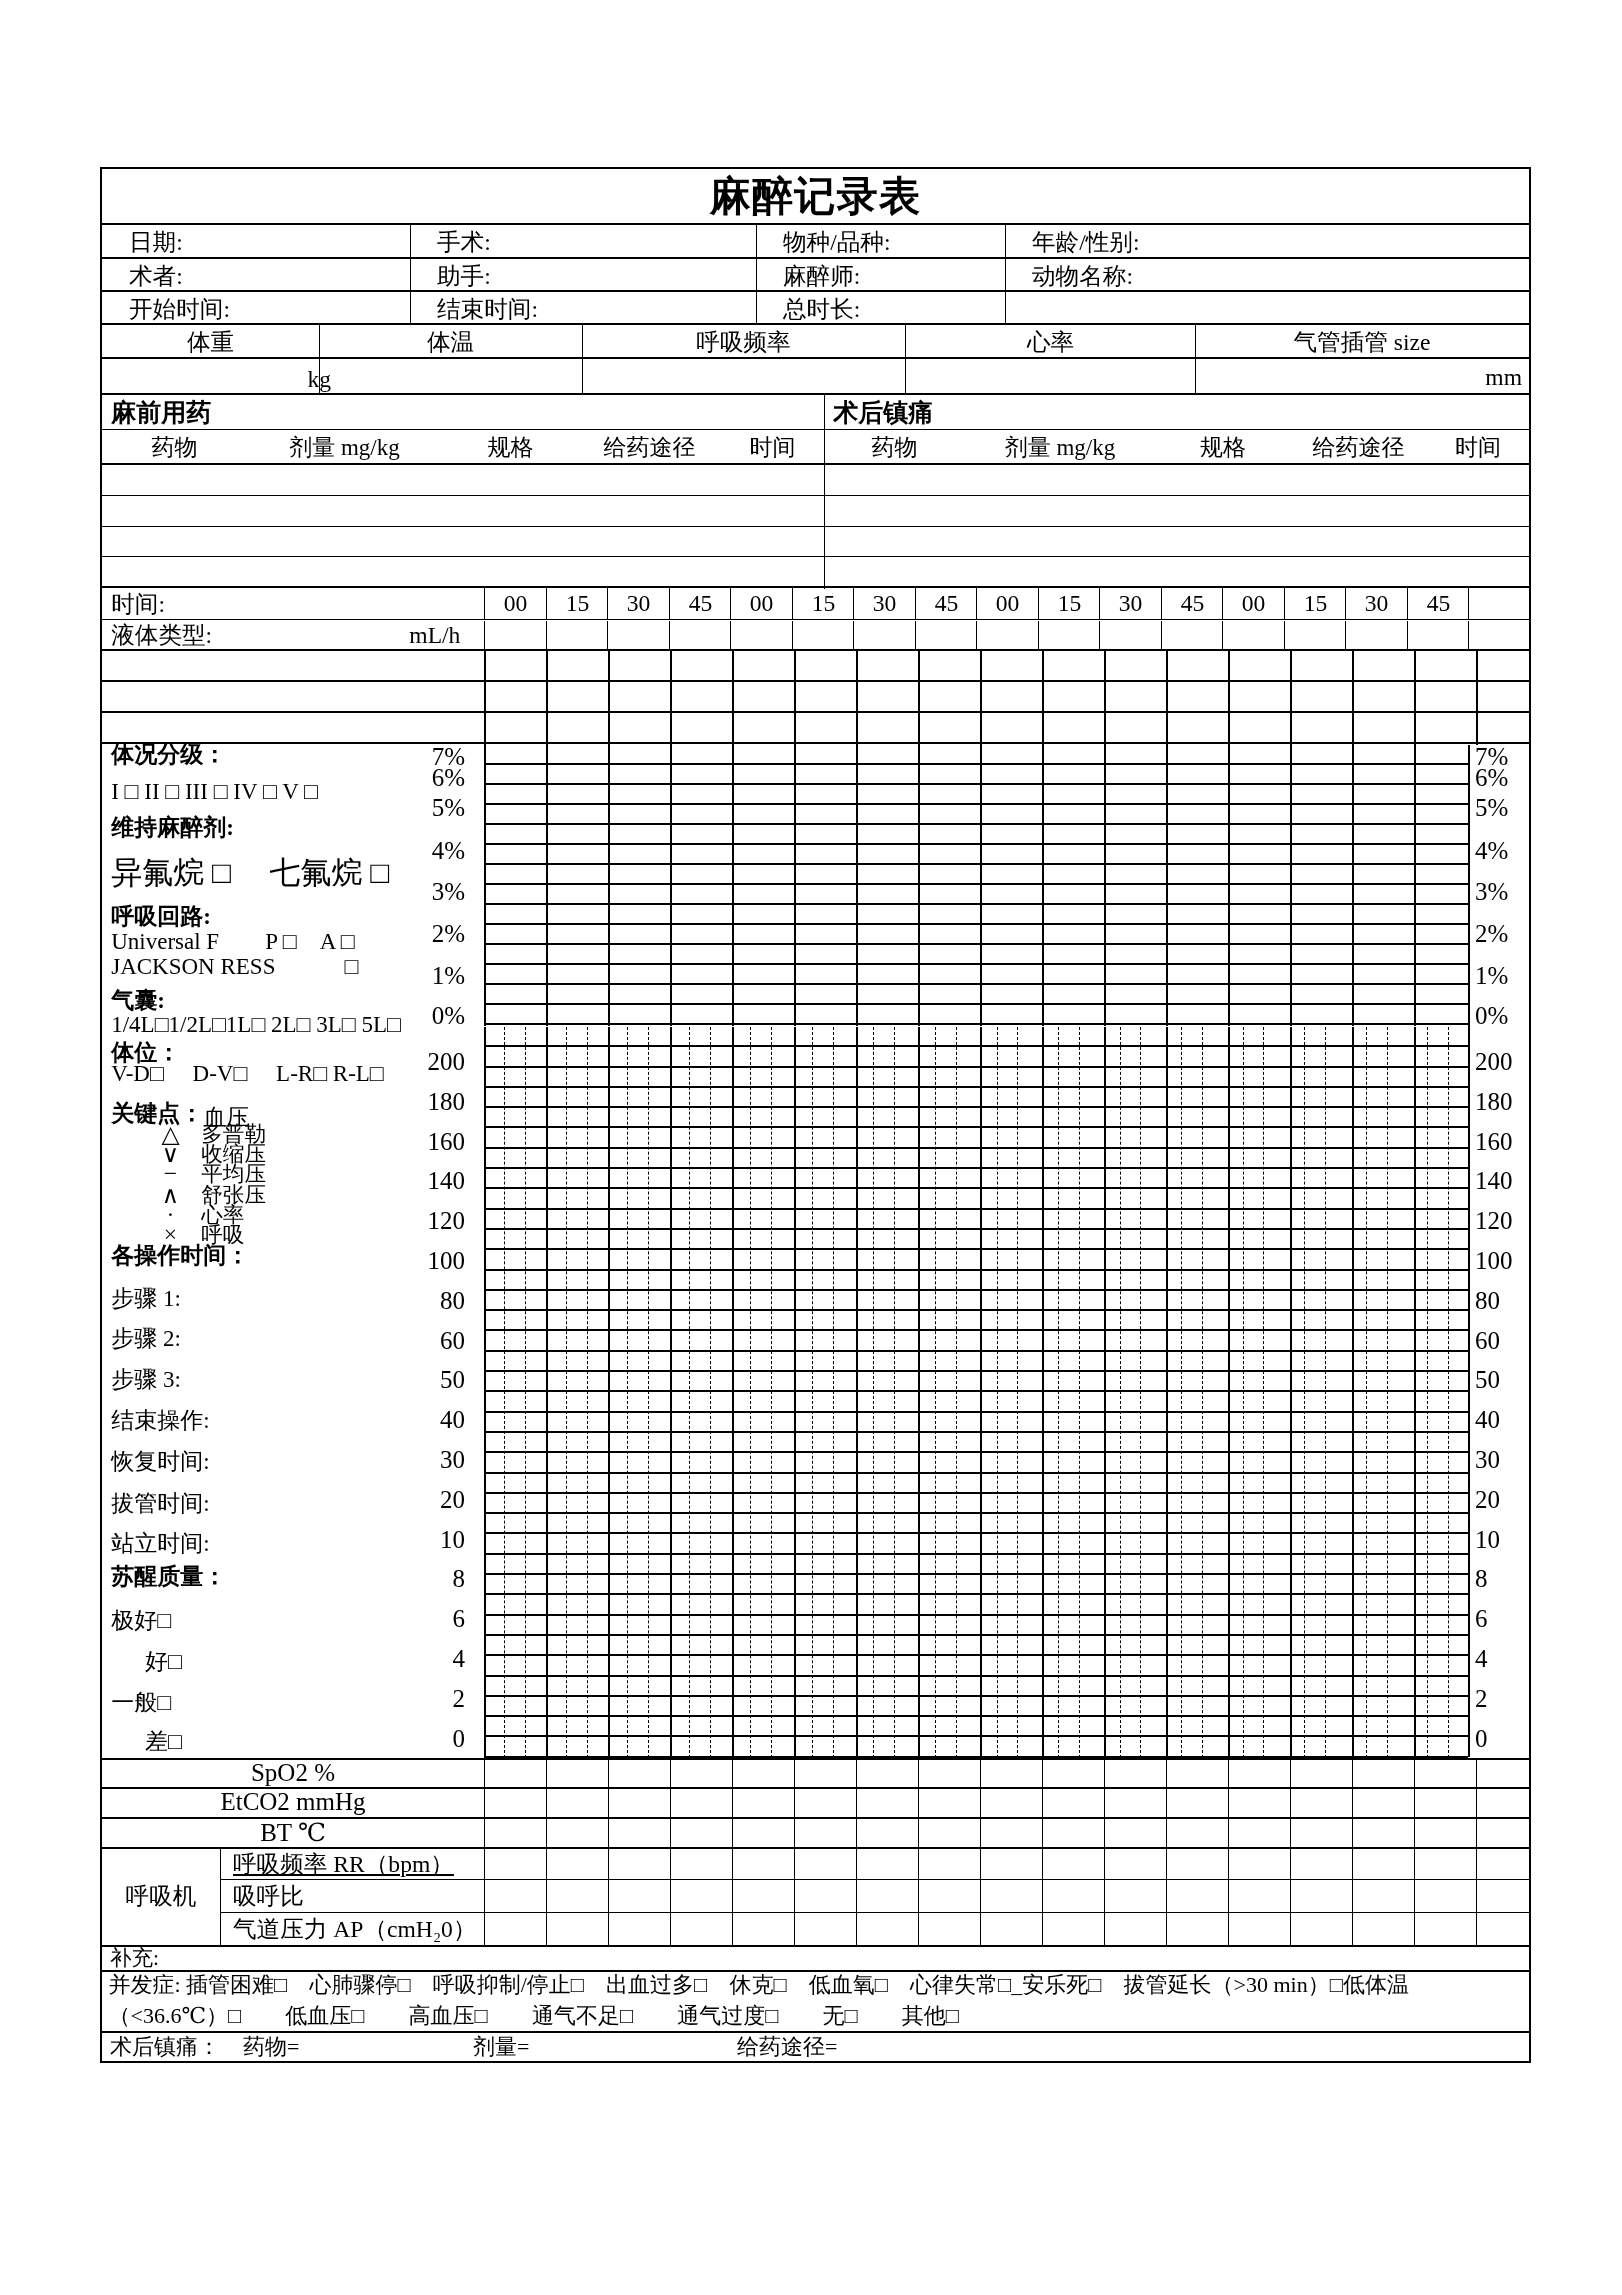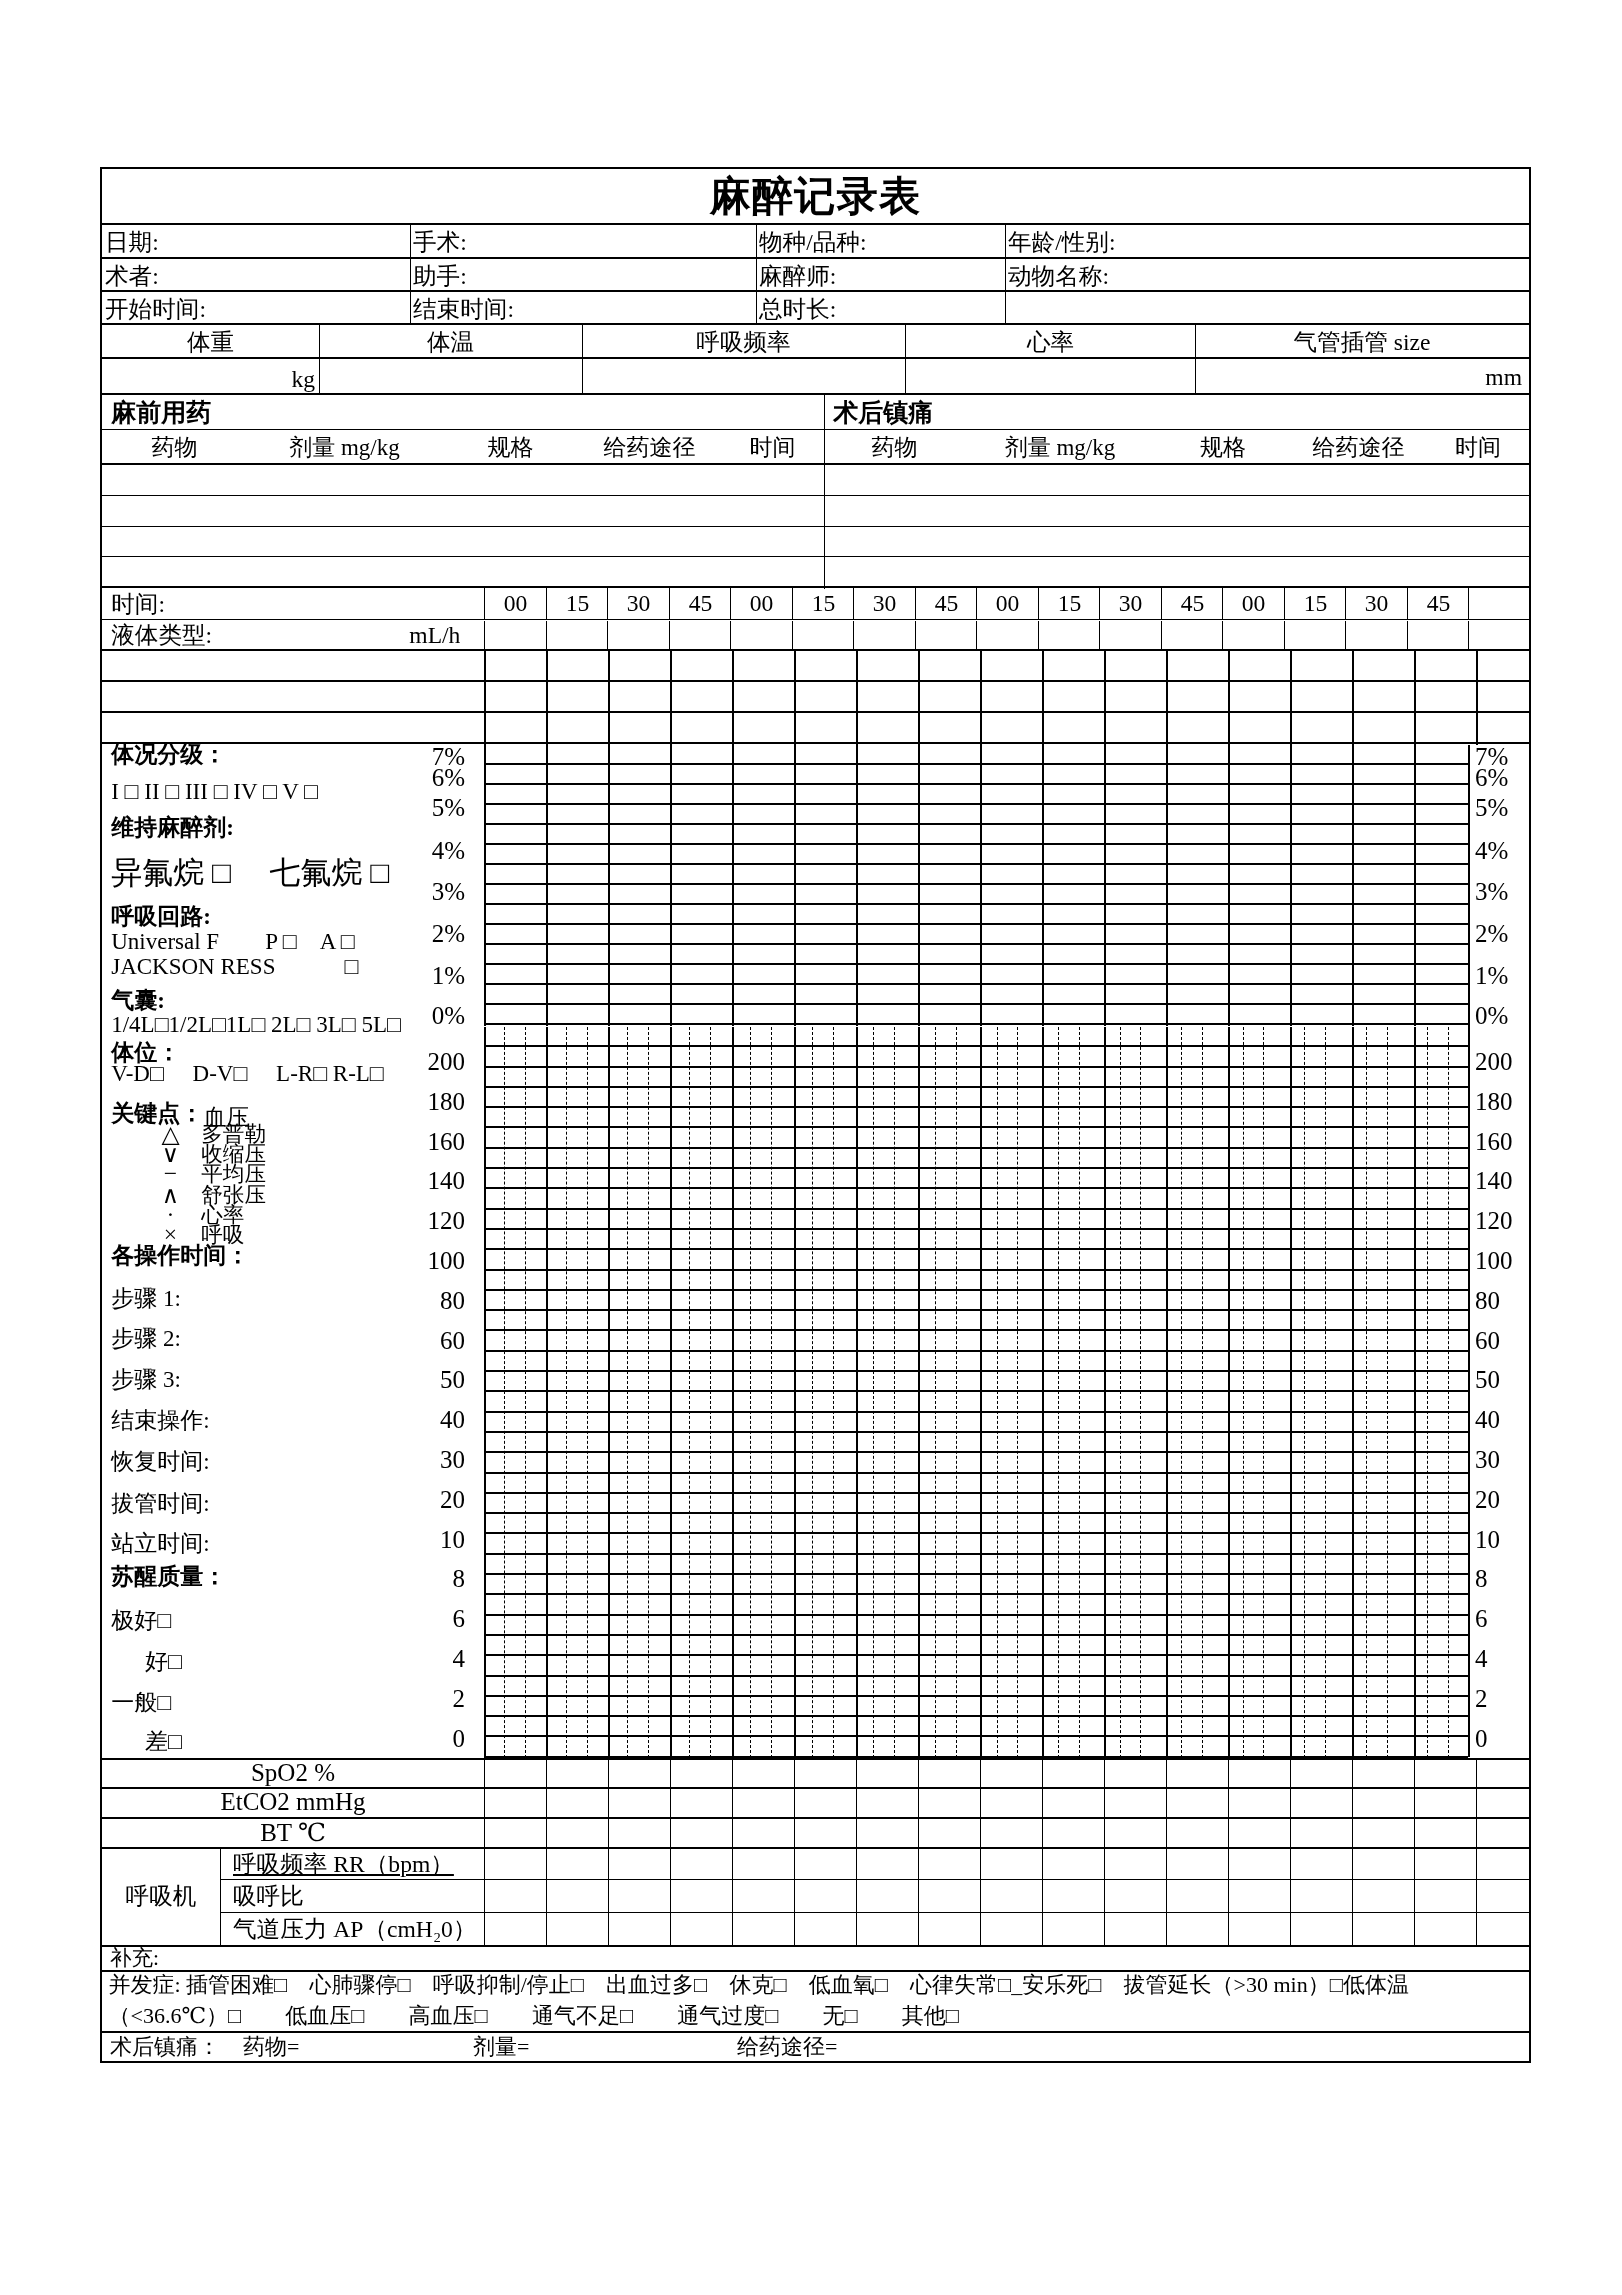--- a/index.html
+++ b/index.html
@@ -5,21 +5,21 @@
   html,body{margin:0;padding:0;background:#fff;width:1623px;height:2295px;
     font-family:"Liberation Serif","DejaVu Serif",serif;color:#000;}
   #page{position:relative;width:1623px;height:2295px;background:#fff;overflow:hidden;}
   #form{position:absolute;left:100px;top:167px;width:1427px;height:1892px;border:2.6px solid #000;}
   .abs{position:absolute;box-sizing:border-box;}
   .flexc{display:flex;align-items:center;}
   .hline{background:#000;}
   .vline{background:#000;}
   #title-row{left:0;top:0;width:1427px;height:54px;display:flex;align-items:center;justify-content:center;
     font-size:41px;font-weight:bold;letter-spacing:1.3px;}
-  .info-label{font-size:23.6px;padding-left:3px;}
+  .info-label{font-size:23.6px;padding-left:27px;}
   .vital-head{font-size:23.6px;justify-content:center;}
   .unit-cell{font-size:23.6px;justify-content:flex-end;}
   .drug-title{font-size:25px;font-weight:bold;padding-left:9.2px;}
   .drug-colhead{font-size:23px;justify-content:center;}
   .time-label{font-size:23.6px;padding-left:9.2px;}
   .slot-cell{border-left:1.3px solid #000;justify-content:center;font-size:23.6px;}
   .axis-label{font-size:25px;}
   .lp{padding-left:9.2px;line-height:1;white-space:nowrap;}
   .lp-bold{font-weight:bold;font-size:23px;}
   .lp-serif{font-size:23px;}
@@ -163,21 +163,21 @@
       <div class="abs flexc vital-head" style="left: 0px; top: 156px; width: 217px; height: 33px;">体重</div>
       <div class="abs flexc" style="left: 0px; top: 190px; width: 217px; height: 36px;"></div>
       <div class="abs flexc vital-head" style="left: 217px; top: 156px; width: 263px; height: 33px;">体温</div>
       <div class="abs flexc" style="left: 217px; top: 190px; width: 263px; height: 36px;"></div>
       <div class="abs flexc vital-head" style="left: 480px; top: 156px; width: 323px; height: 33px;">呼吸频率</div>
       <div class="abs flexc" style="left: 480px; top: 190px; width: 323px; height: 36px;"></div>
       <div class="abs flexc vital-head" style="left: 803px; top: 156px; width: 291px; height: 33px;">心率</div>
       <div class="abs flexc" style="left: 803px; top: 190px; width: 291px; height: 36px;"></div>
       <div class="abs flexc vital-head" style="left: 1093px; top: 156px; width: 334px; height: 33px;">气管插管 size</div>
       <div class="abs flexc" style="left: 1093px; top: 190px; width: 334px; height: 36px;"></div>
-      <div class="abs flexc unit-cell" style="left: 0px; top: 190px; width: 213px; height: 40px; text-align: center;">kg</div>
+      <div class="abs flexc unit-cell" style="left: 16px; top: 190px; width: 213px; height: 40px; text-align: center;">kg</div>
       <div class="abs flexc unit-cell" style="left: 1093px; top: 190px; width: 327px; height: 36px;">mm</div>
       <div class="abs flexc drug-colhead" style="left: 0px; top: 262px; width: 145px; height: 32px;">药物</div>
       <div class="abs flexc drug-colhead" style="left: 145px; top: 262px; width: 195px; height: 32px;">剂量 mg/kg</div>
       <div class="abs flexc drug-colhead" style="left: 340px; top: 262px; width: 137px; height: 32px;">规格</div>
       <div class="abs flexc drug-colhead" style="left: 477px; top: 262px; width: 141px; height: 32px;">给药途径</div>
       <div class="abs flexc drug-colhead" style="left: 618px; top: 262px; width: 105px; height: 32px;">时间</div>
       <div class="abs " style="left: 0px; top: 296px; width: 722px; height: 31px;"></div>
       <div class="abs " style="left: 0px; top: 327px; width: 722px; height: 31px;"></div>
       <div class="abs " style="left: 0px; top: 358px; width: 722px; height: 31px;"></div>
       <div class="abs " style="left: 0px; top: 389px; width: 722px; height: 31px;"></div>

